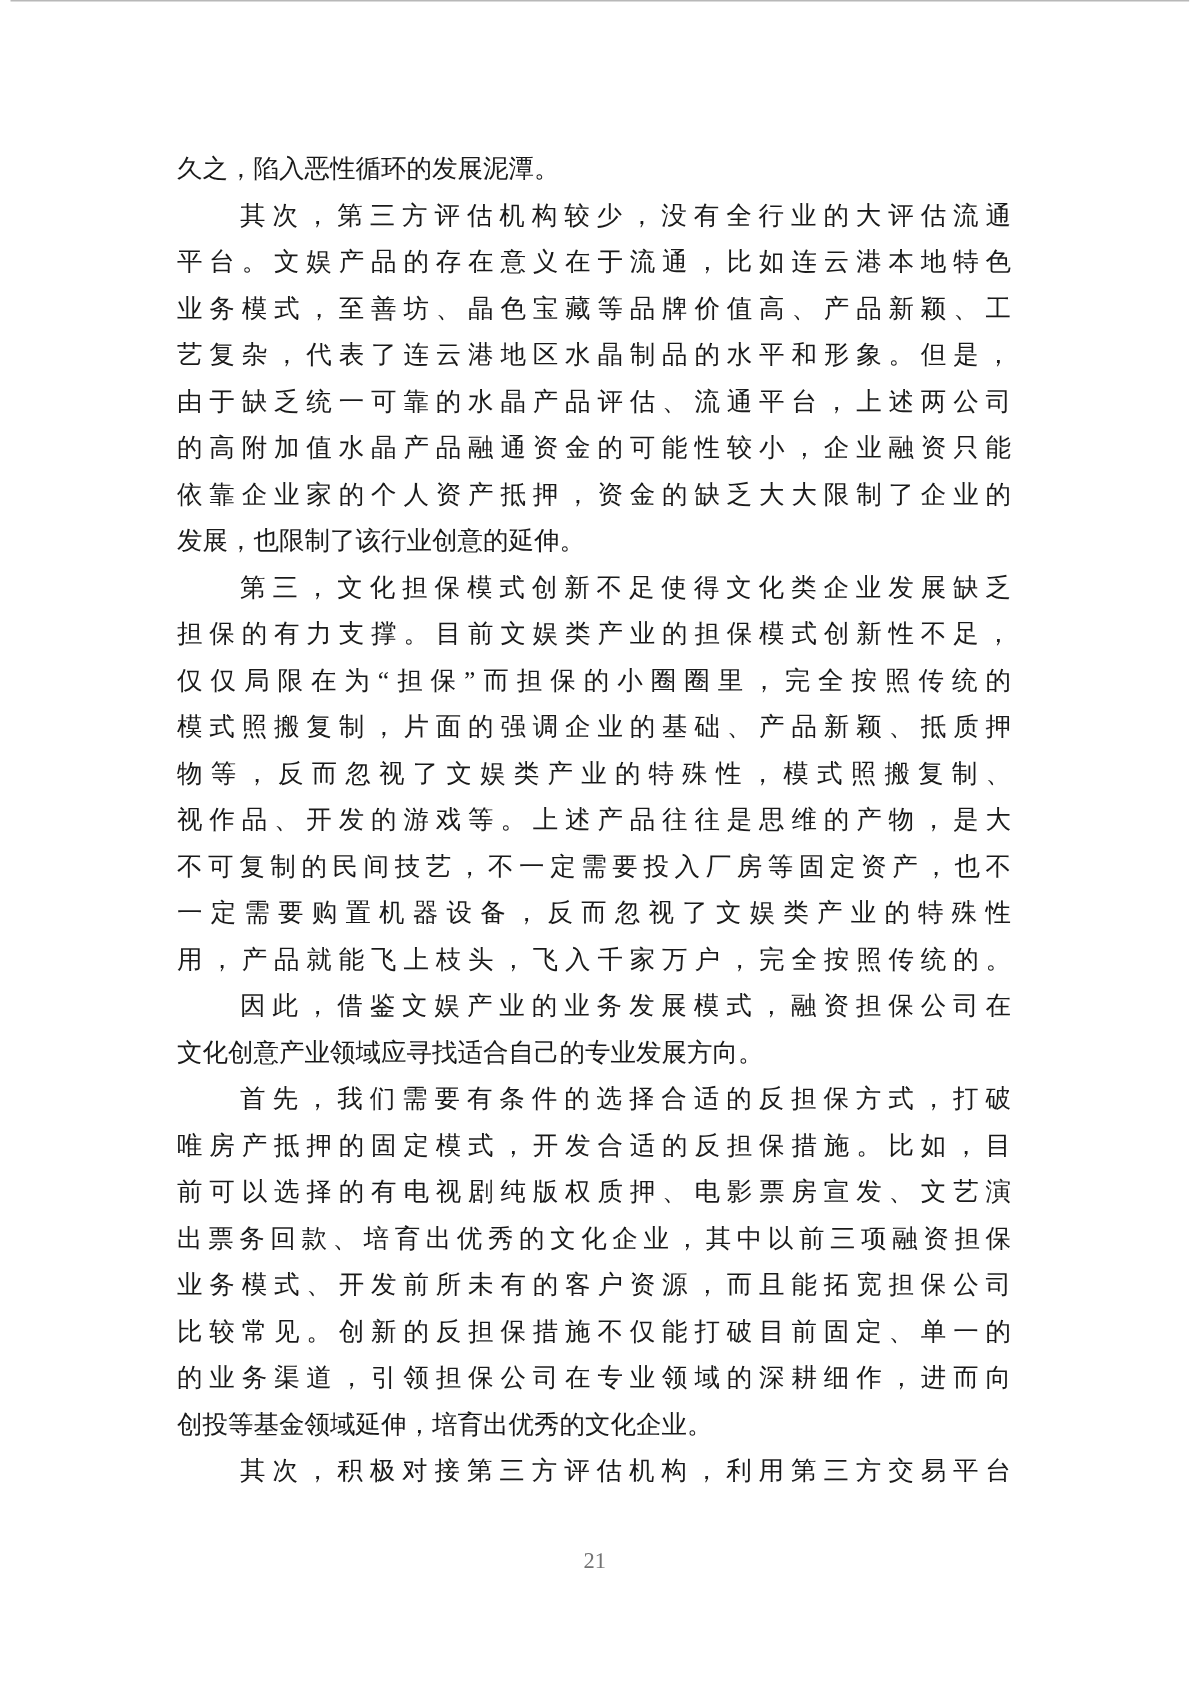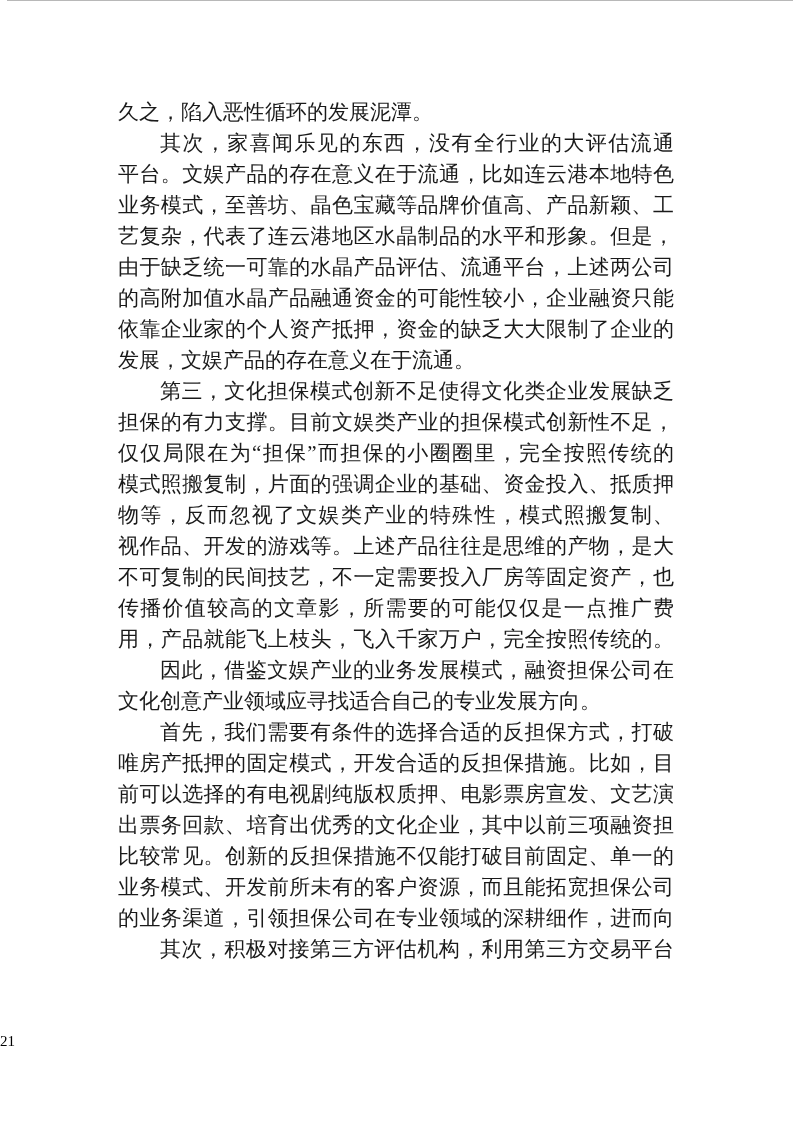--- a/index.html
+++ b/index.html
@@ -24,75 +24,77 @@
     background: #b8b8b8;
   }
   .text-block {
     position: absolute;
     left: 118px;
     top: 97px;
     width: 556px;
     color: #1a1a1a;
   }
   .line {
-    font-size: 21px;
+    font-size: 17px;
     height: 31px;
     line-height: 31px;
     text-align: justify;
     text-align-last: justify;
     white-space: normal;
     overflow: hidden;
   }
   .line.indent {
     text-indent: 42px;
   }
   .line.end {
     text-align-last: left;
   }
   .page-footer {
     position: absolute;
     top: 1031px;
     left: 0;
     width: 793px;
+    text-align: center;
     font-size: 15px;
     line-height: 20px;
-    color: #000000;
+    color: #737373;
   }
 </style>
 </head>
 <body>
 
 <div class="page">
   <div class="top-edge-line"></div>
 
   <div class="text-block">
     <div class="line end">久之，陷入恶性循环的发展泥潭。</div>
-    <div class="line indent">其次，家喜闻乐见的东西，没有全行业的大评估流通</div>
+    <div class="line indent">其次，第三方评估机构较少，没有全行业的大评估流通</div>
     <div class="line">平台。文娱产品的存在意义在于流通，比如连云港本地特色</div>
     <div class="line">业务模式，至善坊、晶色宝藏等品牌价值高、产品新颖、工</div>
     <div class="line">艺复杂，代表了连云港地区水晶制品的水平和形象。但是，</div>
     <div class="line">由于缺乏统一可靠的水晶产品评估、流通平台，上述两公司</div>
     <div class="line">的高附加值水晶产品融通资金的可能性较小，企业融资只能</div>
     <div class="line">依靠企业家的个人资产抵押，资金的缺乏大大限制了企业的</div>
-    <div class="line end">发展，文娱产品的存在意义在于流通。</div>
+    <div class="line end">发展，也限制了该行业创意的延伸。</div>
     <div class="line indent">第三，文化担保模式创新不足使得文化类企业发展缺乏</div>
     <div class="line">担保的有力支撑。目前文娱类产业的担保模式创新性不足，</div>
     <div class="line">仅仅局限在为“担保”而担保的小圈圈里，完全按照传统的</div>
-    <div class="line">模式照搬复制，片面的强调企业的基础、资金投入、抵质押</div>
+    <div class="line">模式照搬复制，片面的强调企业的基础、产品新颖、抵质押</div>
     <div class="line">物等，反而忽视了文娱类产业的特殊性，模式照搬复制、</div>
     <div class="line">视作品、开发的游戏等。上述产品往往是思维的产物，是大</div>
     <div class="line">不可复制的民间技艺，不一定需要投入厂房等固定资产，也不</div>
-    <div class="line">传播价值较高的文章影，所需要的可能仅仅是一点推广费</div>
+    <div class="line">一定需要购置机器设备，反而忽视了文娱类产业的特殊性</div>
     <div class="line">用，产品就能飞上枝头，飞入千家万户，完全按照传统的。</div>
     <div class="line indent">因此，借鉴文娱产业的业务发展模式，融资担保公司在</div>
     <div class="line end">文化创意产业领域应寻找适合自己的专业发展方向。</div>
     <div class="line indent">首先，我们需要有条件的选择合适的反担保方式，打破</div>
     <div class="line">唯房产抵押的固定模式，开发合适的反担保措施。比如，目</div>
     <div class="line">前可以选择的有电视剧纯版权质押、电影票房宣发、文艺演</div>
     <div class="line">出票务回款、培育出优秀的文化企业，其中以前三项融资担保</div>
+    <div class="line">业务模式、开发前所未有的客户资源，而且能拓宽担保公司</div>
     <div class="line">比较常见。创新的反担保措施不仅能打破目前固定、单一的</div>
-    <div class="line">业务模式、开发前所未有的客户资源，而且能拓宽担保公司</div>
     <div class="line">的业务渠道，引领担保公司在专业领域的深耕细作，进而向</div>
+    <div class="line end">创投等基金领域延伸，培育出优秀的文化企业。</div>
     <div class="line indent">其次，积极对接第三方评估机构，利用第三方交易平台</div>
   </div>
 
   <div class="page-footer">21</div>
 </div>
 
 </body></html>

